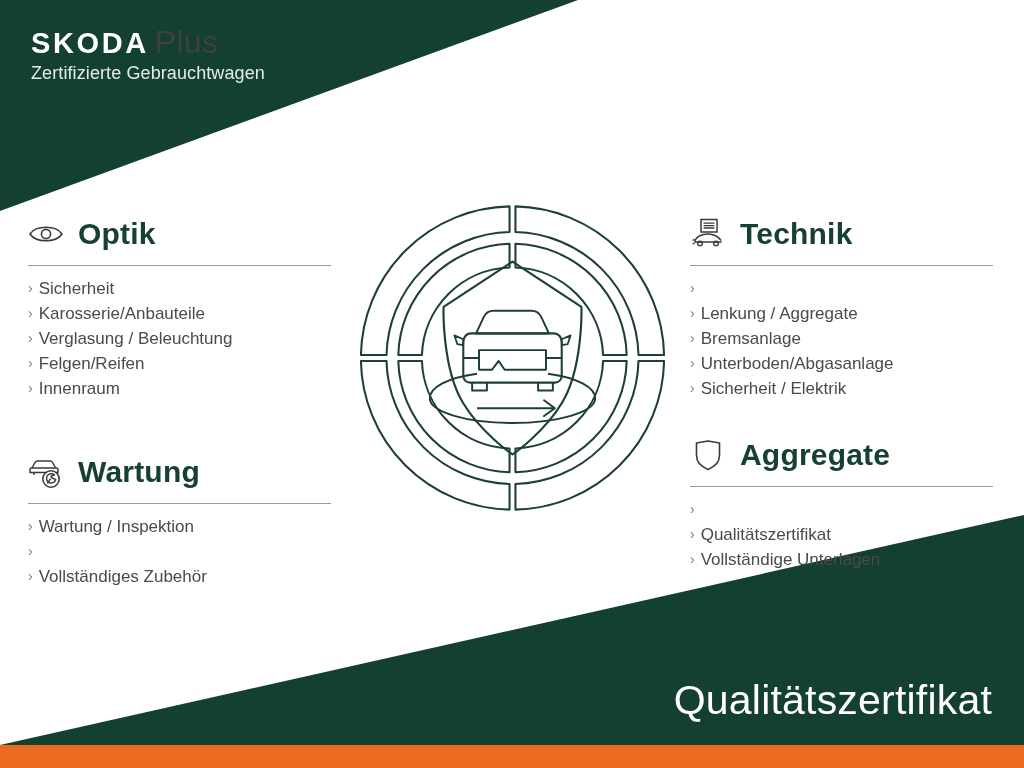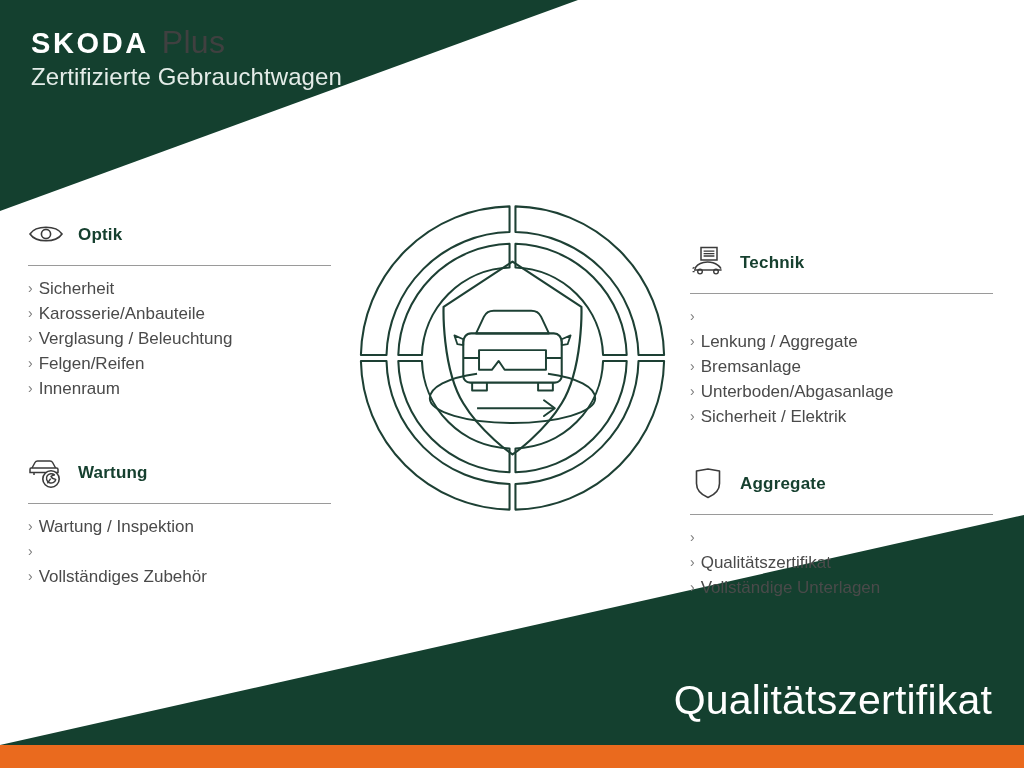--- a/index.html
+++ b/index.html
@@ -22,43 +22,43 @@
   #band-bottom{
     left:0;bottom:23px;width:1024px;height:230px;
     clip-path:polygon(1024px 0, 1024px 230px, 0 230px);
   }
   #bar-orange{
     position:absolute;left:0;bottom:0;width:1024px;height:23px;background:#EA6A1E;
   }
 
   
   #logo{position:absolute;left:31px;top:26px;width:420px;}
-  .logo-row{display:flex;align-items:baseline;gap:13px;}
+  .logo-row{display:flex;align-items:baseline;gap:6px;}
   .logo-skoda{
     color:#ffffff;font-size:29px;font-weight:700;letter-spacing:2.6px;
     line-height:1;font-family:"Liberation Sans",sans-serif;
   }
   .logo-plus{
     color:#404040;font-size:32px;font-weight:400;letter-spacing:0.3px;line-height:1;
   }
   .logo-sub{
-    color:#e4ece8;font-size:24px;font-weight:400;letter-spacing:.1px;margin-top:5px;
+    color:#e4ece8;font-size:18px;font-weight:400;letter-spacing:.1px;margin-top:5px;
   }
 
   
   .col{position:absolute;width:303px;}
   #col-left{left:28px;top:212px;}
-  #col-right{left:690px;top:212px;margin-top:28px;}
+  #col-right{left:690px;top:212px;}
 
   .section{margin-bottom:0;}
   .sec-head{display:flex;align-items:center;gap:14px;height:44px;}
   .sec-icon{width:36px;height:32px;flex:0 0 36px;display:flex;align-items:center;justify-content:center;}
   .sec-icon svg{display:block;}
   .sec-title{
-    color:#16402F;font-size:17px;font-weight:700;letter-spacing:.2px;line-height:1;
+    color:#16402F;font-size:30px;font-weight:700;letter-spacing:.2px;line-height:1;
   }
   .sec-rule{height:1px;background:#9a9a9a;width:100%;margin-top:9px;margin-bottom:10px;}
   ul.items{list-style:none;margin:0;padding:0;}
   ul.items li{
     display:flex;align-items:flex-start;gap:6px;
     color:#4a4a4a;font-size:17px;line-height:25px;white-space:nowrap;
   }
   li .chev{color:#7d7d7d;font-size:14px;line-height:25px;}
 
   

